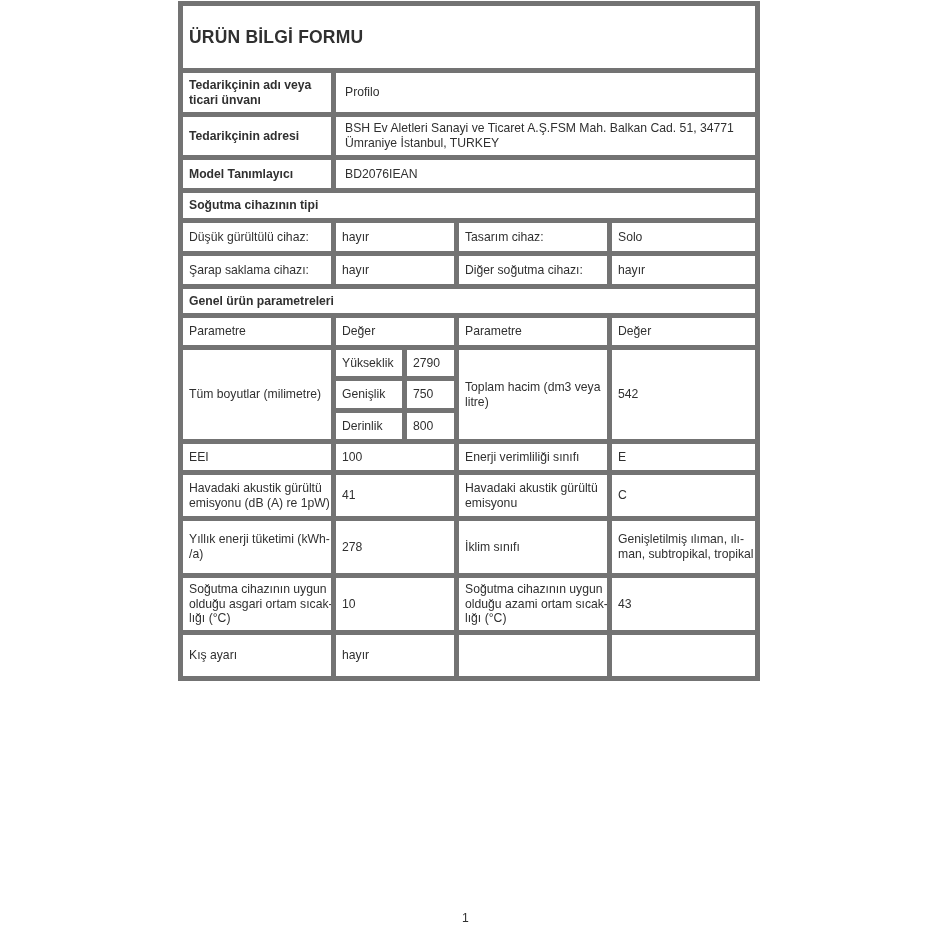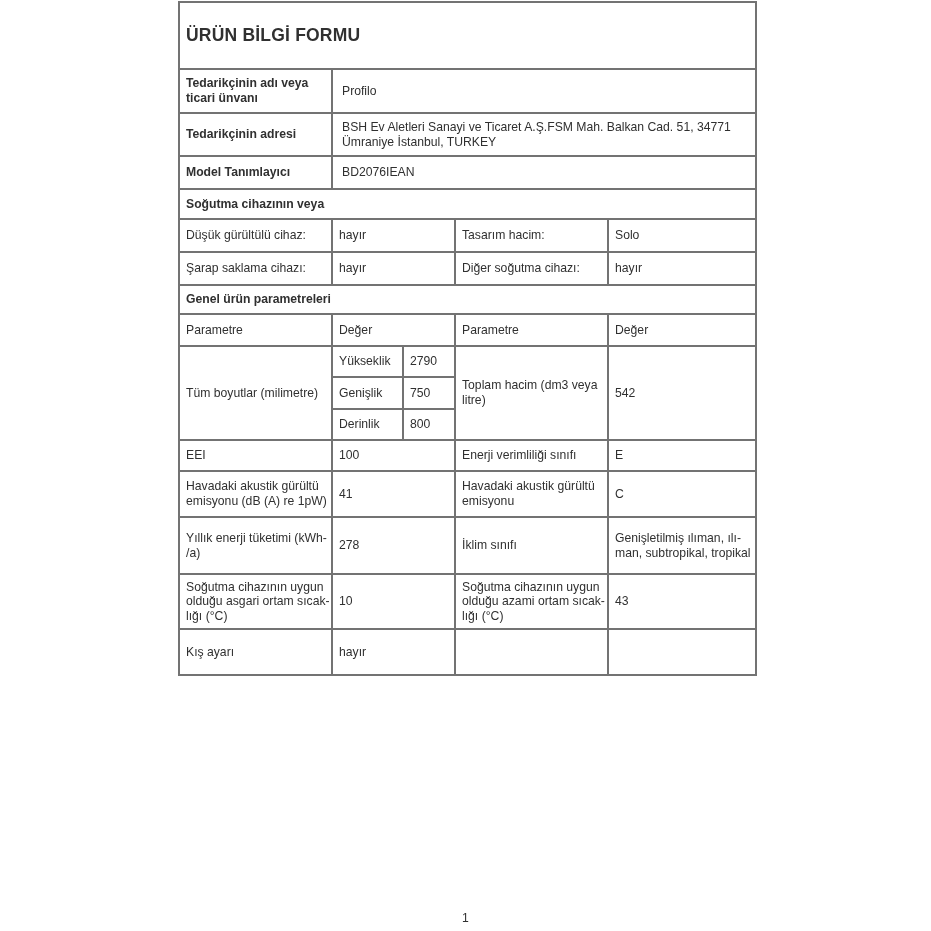--- a/index.html
+++ b/index.html
@@ -24,21 +24,21 @@
     left: 178px;
     top: 1px;
     width: 577px;
     border-collapse: collapse;
     table-layout: fixed;
     font-size: 12.2px;
     line-height: 1.2;
     color: #303030;
   }
   table.doc td {
-    border: 2px solid #737373;
+    border: 5px solid #737373;
     padding: 4px 6px;
     vertical-align: middle;
     overflow: hidden;
   }
   td.title-cell {
     vertical-align: top;
     padding-top: 7px;
     padding-left: 5px;
     font-size: 17.5px;
     font-weight: bold;
@@ -97,27 +97,27 @@
       <td class="lbl ml" colspan="4" style="padding-left:9px">BSH Ev Aletleri Sanayi ve Ticaret A.Ş.FSM Mah. Balkan Cad. 51, 34771
 Ümraniye İstanbul, TURKEY</td>
     </tr>
 
     <tr style="height:33px">
       <td class="lbl b">Model Tanımlayıcı</td>
       <td class="lbl" colspan="4" style="padding-left:9px">BD2076IEAN</td>
     </tr>
 
     <tr style="height:30px">
-      <td class="lbl b" colspan="5">Soğutma cihazının veya</td>
+      <td class="lbl b" colspan="5">Soğutma cihazının tipi</td>
     </tr>
 
     <tr style="height:33px">
       <td class="lbl">Düşük gürültülü cihaz:</td>
       <td class="val" colspan="2">hayır</td>
-      <td class="lbl">Tasarım hacim:</td>
+      <td class="lbl">Tasarım cihaz:</td>
       <td class="val">Solo</td>
     </tr>
 
     <tr style="height:33px">
       <td class="lbl">Şarap saklama cihazı:</td>
       <td class="val" colspan="2">hayır</td>
       <td class="lbl">Diğer soğutma cihazı:</td>
       <td class="val">hayır</td>
     </tr>
 

